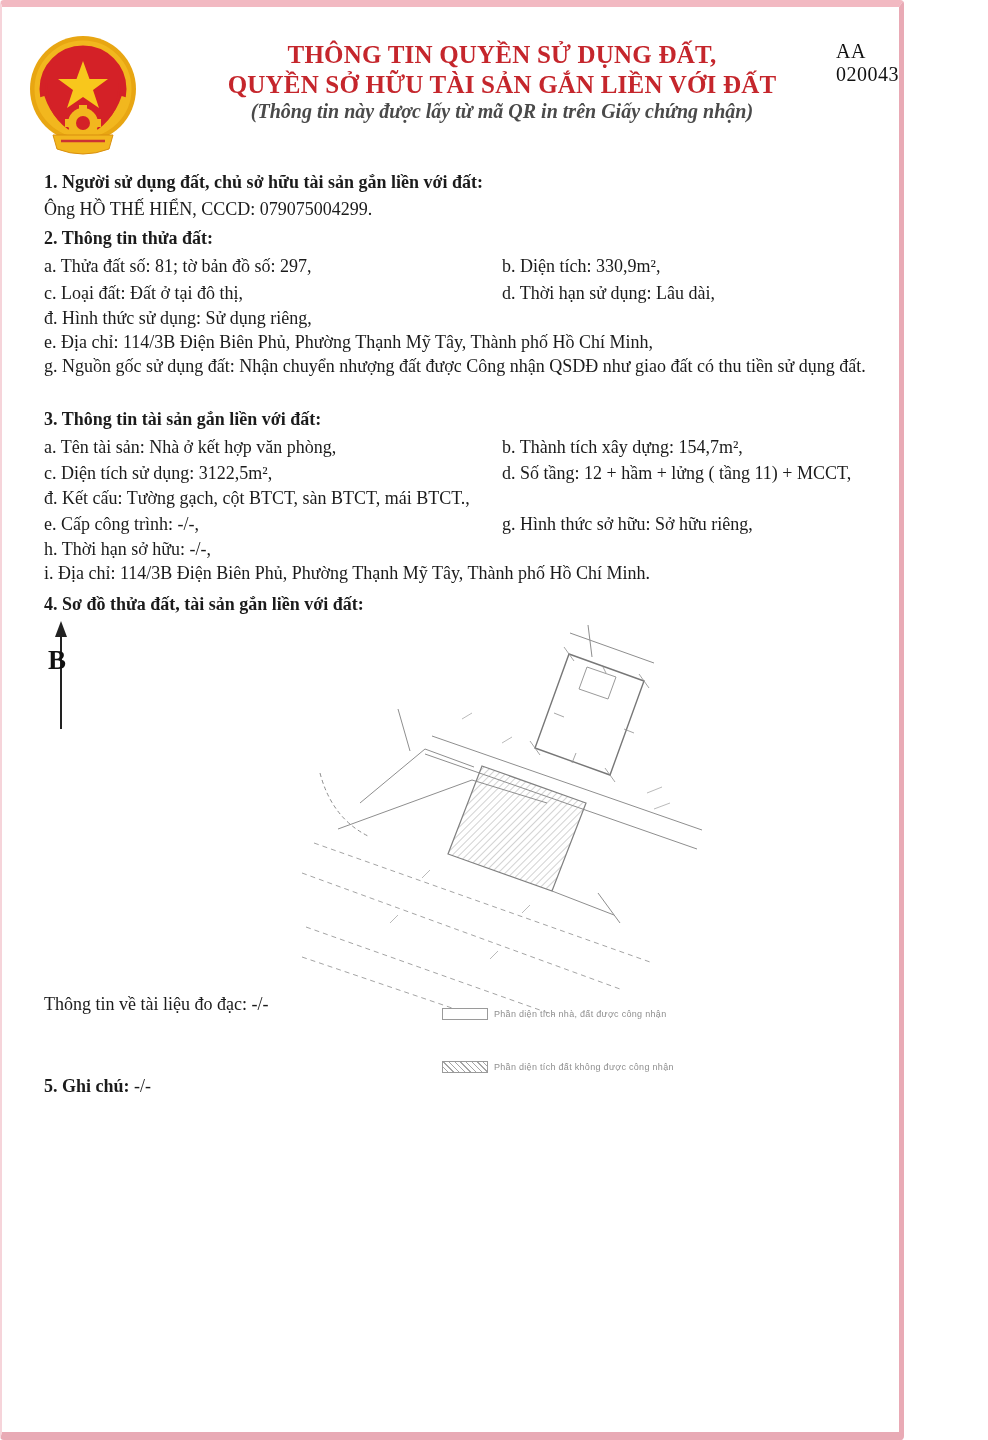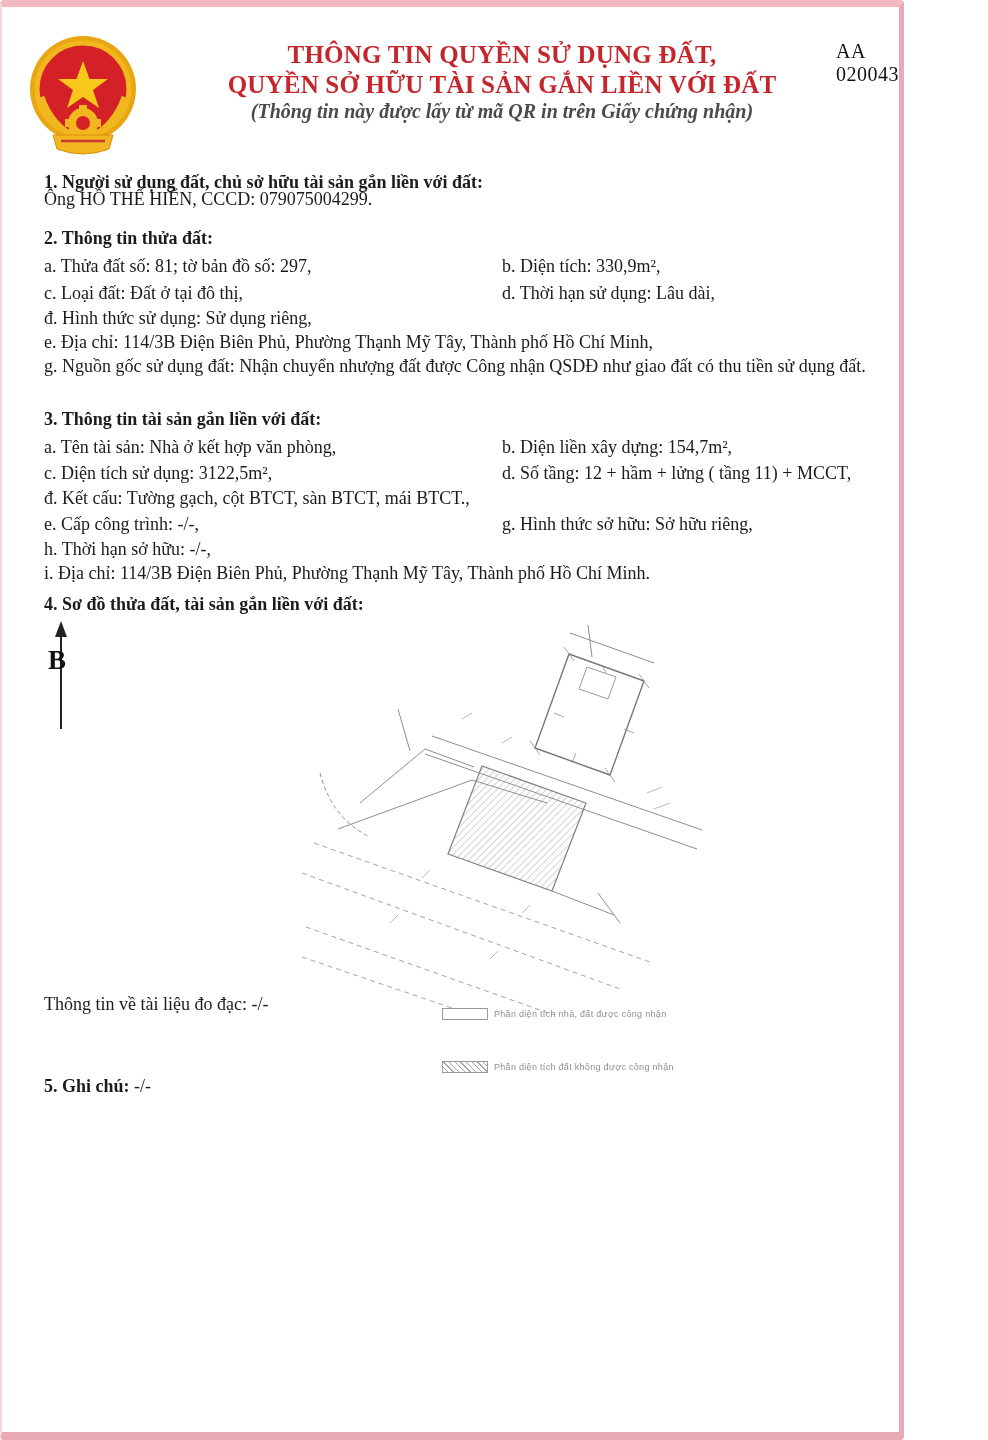--- a/index.html
+++ b/index.html
@@ -76,34 +76,34 @@
 
   <div class="abs title-block">
     <div class="title-line">THÔNG TIN QUYỀN SỬ DỤNG ĐẤT,</div>
     <div class="title-line">QUYỀN SỞ HỮU TÀI SẢN GẮN LIỀN VỚI ĐẤT</div>
     <div class="subtitle">(Thông tin này được lấy từ mã QR in trên Giấy chứng nhận)</div>
   </div>
 
   <div class="abs serial">AA 02004391</div>
 
   <div class="line bold" style="top:163px">1. Người sử dụng đất, chủ sở hữu tài sản gắn liền với đất:</div>
-  <div class="line" style="top:180px">Ông HỒ THẾ HIỂN, CCCD: 079075004299.</div>
+  <div class="line" style="top:190px">Ông HỒ THẾ HIỂN, CCCD: 079075004299.</div>
 
   <div class="line bold" style="top:219px">2. Thông tin thửa đất:</div>
   <div class="line" style="top:247px">a. Thửa đất số: 81; tờ bản đồ số: 297,</div>
   <div class="line rcol" style="top:247px">b. Diện tích: 330,9m²,</div>
   <div class="line" style="top:274px">c. Loại đất: Đất ở tại đô thị,</div>
   <div class="line rcol" style="top:274px">d. Thời hạn sử dụng: Lâu dài,</div>
   <div class="line" style="top:299px">đ. Hình thức sử dụng: Sử dụng riêng,</div>
   <div class="line" style="top:323px">e. Địa chỉ: 114/3B Điện Biên Phủ, Phường Thạnh Mỹ Tây, Thành phố Hồ Chí Minh,</div>
   <div class="line wrap" style="top:347px">g. Nguồn gốc sử dụng đất: Nhận chuyển nhượng đất được Công nhận QSDĐ như giao đất có thu tiền sử dụng đất.</div>
 
   <div class="line bold" style="top:400px">3. Thông tin tài sản gắn liền với đất:</div>
   <div class="line" style="top:428px">a. Tên tài sản: Nhà ở kết hợp văn phòng,</div>
-  <div class="line rcol" style="top:428px">b. Diện liền xây dựng: 154,7m²,</div>
+  <div class="line rcol" style="top:428px">b. Thành tích xây dựng: 154,7m²,</div>
   <div class="line" style="top:454px">c. Diện tích sử dụng: 3122,5m²,</div>
   <div class="line rcol" style="top:454px">d. Số tầng: 12 + hầm + lửng ( tầng 11) + MCCT,</div>
   <div class="line" style="top:479px">đ. Kết cấu: Tường gạch, cột BTCT, sàn BTCT, mái BTCT.,</div>
   <div class="line" style="top:505px">e. Cấp công trình: -/-,</div>
   <div class="line rcol" style="top:505px">g. Hình thức sở hữu: Sở hữu riêng,</div>
   <div class="line" style="top:530px">h. Thời hạn sở hữu: -/-,</div>
   <div class="line" style="top:554px">i. Địa chỉ: 114/3B Điện Biên Phủ, Phường Thạnh Mỹ Tây, Thành phố Hồ Chí Minh.</div>
 
   <div class="line bold" style="top:585px">4. Sơ đồ thửa đất, tài sản gắn liền với đất:</div>
 

